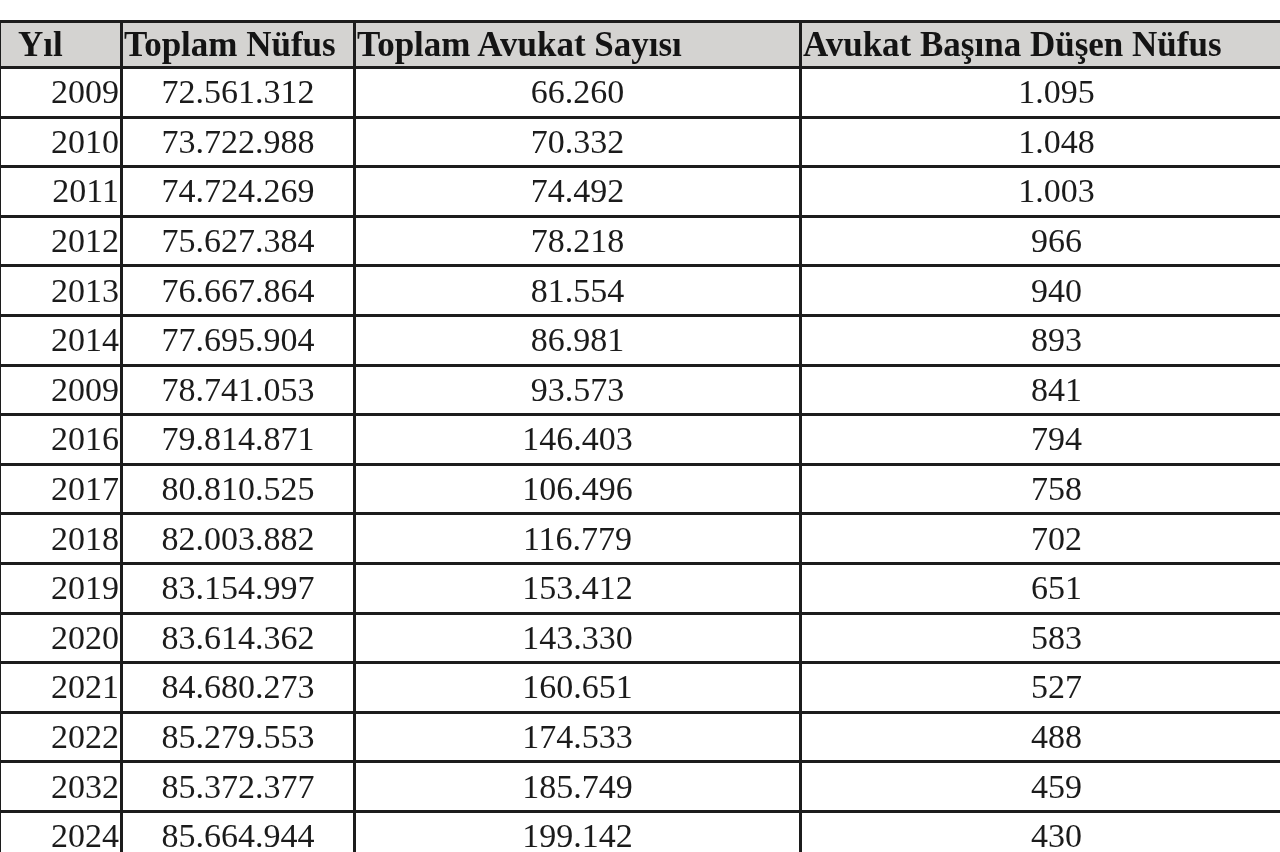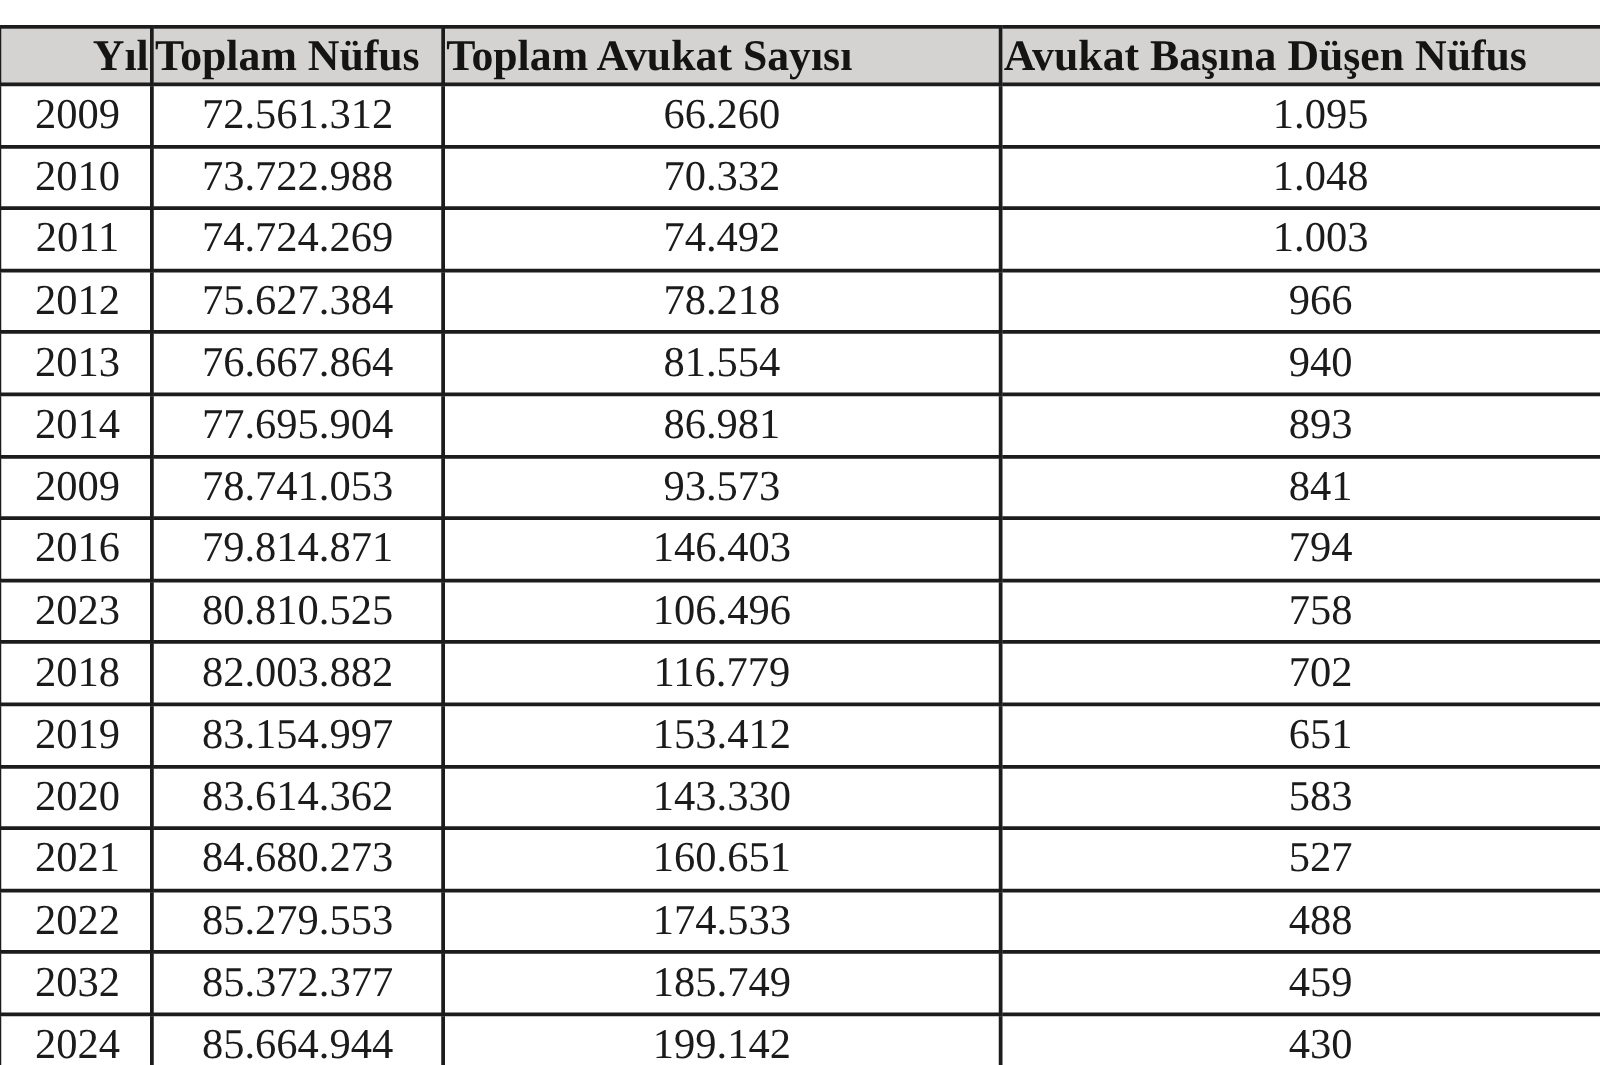--- a/index.html
+++ b/index.html
@@ -40,25 +40,25 @@
     vertical-align: middle;
   }
   table.data-table td {
     font-size: 34px;
     height: 44.6px;
     text-align: center;
     vertical-align: middle;
     background: #ffffff;
   }
   table.data-table th.col-year {
-    text-align: right;
+    text-align: left;
     padding-left: 17px;
   }
   table.data-table td.col-year {
-    text-align: center;
+    text-align: right;
     padding-left: 4px;
   }
 </style>
 </head>
 <body>
 
 <div class="viewport">
   <table class="data-table">
     <colgroup>
       <col style="width:122px">
@@ -117,21 +117,21 @@
           <td>93.573</td>
           <td>841</td>
         </tr>
         <tr>
           <td class="col-year">2016</td>
           <td>79.814.871</td>
           <td>146.403</td>
           <td>794</td>
         </tr>
         <tr>
-          <td class="col-year">2023</td>
+          <td class="col-year">2017</td>
           <td>80.810.525</td>
           <td>106.496</td>
           <td>758</td>
         </tr>
         <tr>
           <td class="col-year">2018</td>
           <td>82.003.882</td>
           <td>116.779</td>
           <td>702</td>
         </tr>

